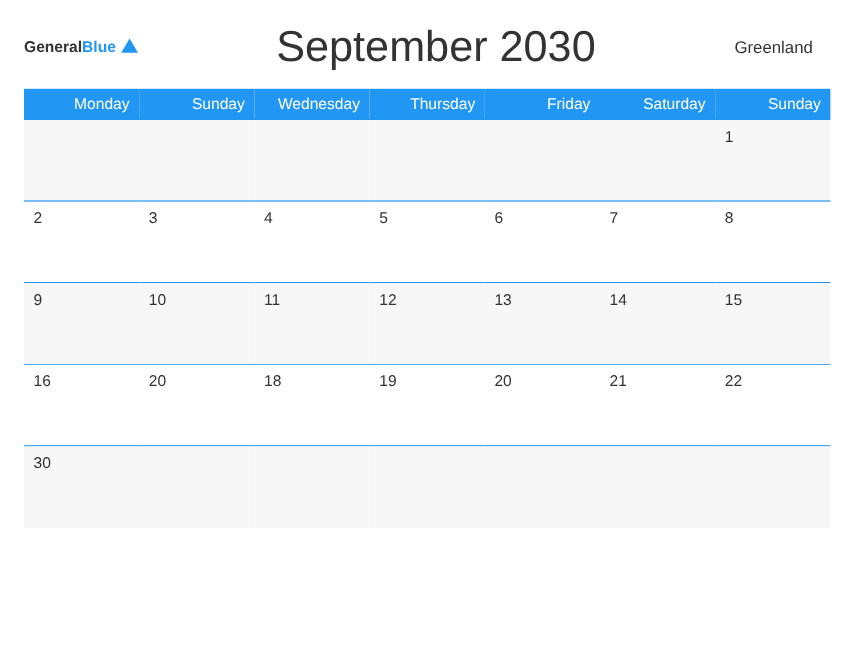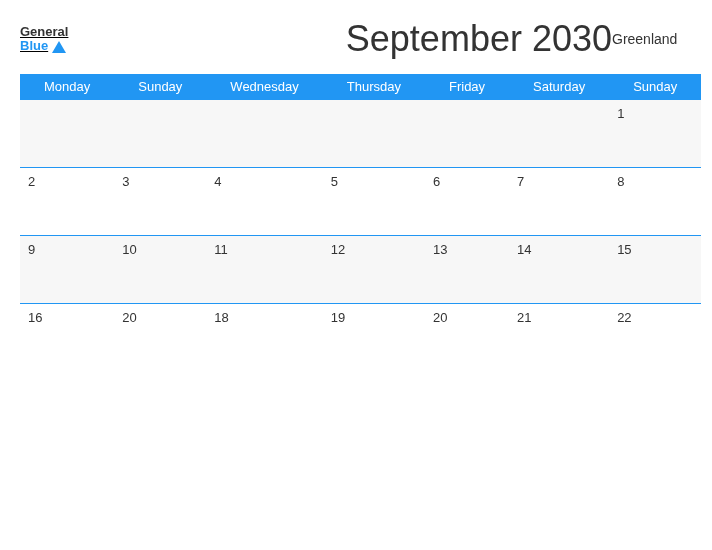--- a/index.html
+++ b/index.html
@@ -19,73 +19,72 @@
       box-shadow: 0 1px 4px rgba(0,0,0,0.15);
     }
     .calendar-header {
       display: flex;
       align-items: center;
       justify-content: space-between;
       margin-bottom: 14px;
     }
     .logo-area {
       display: flex;
-      flex-direction: column;
+      flex-direction: row;
       align-items: flex-start;
       line-height: 1.1;
-      text-decoration: underline;
     }
     .logo-general {
       font-size: 13px;
       font-weight: bold;
       color: #333;
     }
     .logo-blue {
       display: flex;
-      align-items: flex-end;
+      align-items: flex-start;
       gap: 2px;
     }
     .logo-blue-text {
       font-size: 13px;
       font-weight: bold;
       color: #2196F3;
     }
     .logo-triangle {
       width: 0;
       height: 0;
       border-left: 7px solid transparent;
       border-right: 7px solid transparent;
       border-bottom: 12px solid #2196F3;
       display: inline-block;
       margin-left: 2px;
     }
     .calendar-title {
       font-size: 36px;
       font-weight: normal;
       color: #333;
-      text-align: right;
+      text-align: center;
       flex: 1;
     }
     .region-label {
       font-size: 14px;
       color: #333;
       text-align: left;
       min-width: 80px;
     }
     .calendar-grid {
       width: 100%;
       border-collapse: collapse;
     }
     .calendar-grid thead tr th {
       background: #2196F3;
       color: white;
       font-size: 13px;
       font-weight: normal;
-      padding: 5px 24px;
-      text-align: left;
+      padding: 5px 8px;
+      text-align: right;
       border: none;
     }
     .calendar-grid tbody tr td {
       width: calc(100% / 7);
       height: 68px;
       vertical-align: top;
       padding: 6px 8px;
       border-top: 1.5px solid #2196F3;
       background: white;
       font-size: 13px;
@@ -165,15 +164,24 @@
         </tr>
         <tr>
           <td><span class="day-num">16</span></td>
           <td><span class="day-num">20</span></td>
           <td><span class="day-num">18</span></td>
           <td><span class="day-num">19</span></td>
           <td><span class="day-num">20</span></td>
           <td><span class="day-num">21</span></td>
           <td><span class="day-num">22</span></td>
         </tr>
+        <tr class="last-row">
+          <td><span class="day-num">30</span></td>
+          <td></td>
+          <td></td>
+          <td></td>
+          <td></td>
+          <td></td>
+          <td></td>
+        </tr>
       </tbody>
   </table>
 </div>
 
 </body></html>

